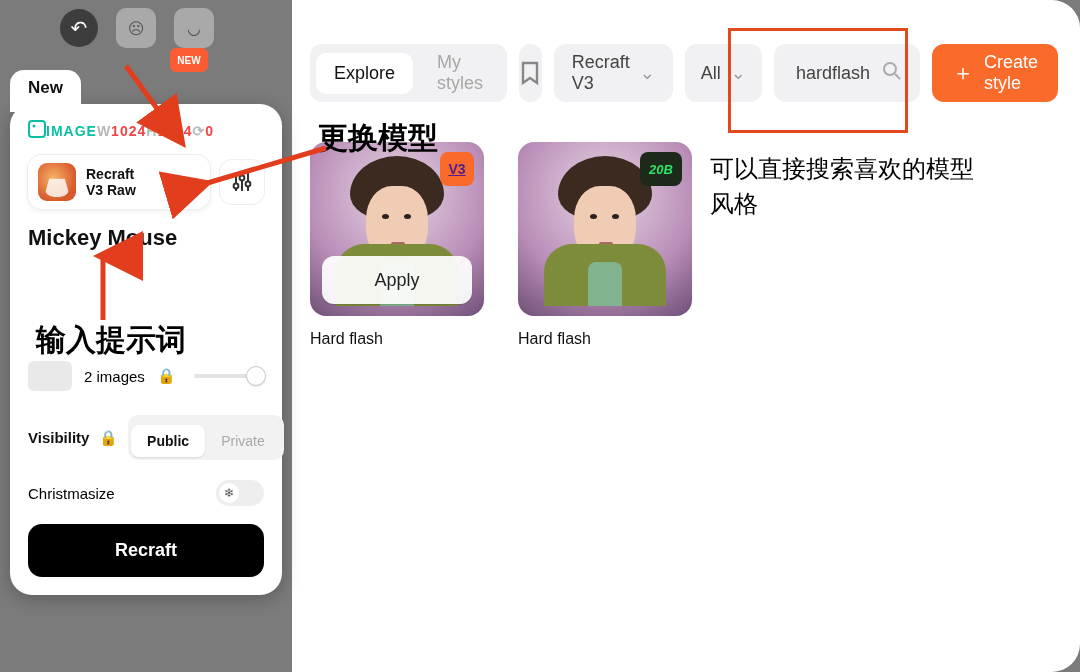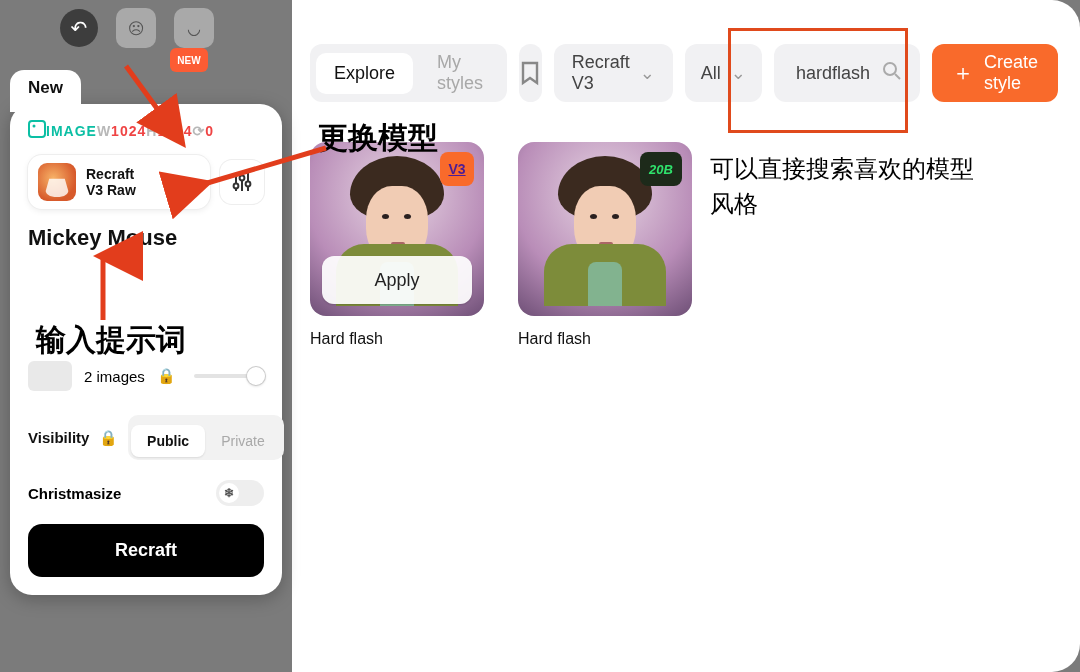--- a/index.html
+++ b/index.html
@@ -199,21 +199,21 @@
     box-shadow:0 0 0 1px #ccc, 0 1px 3px rgba(0,0,0,.2);
   }
 
   .visrow { margin-top:24px; display:flex; align-items:center; gap:10px; font-size:15px;}
   .visrow .k { font-weight:700; color:#111; }
   .toggle {
     margin-left:auto; background:#f2f2f2; border-radius:10px; display:flex; padding:3px;
   }
   .toggle span { padding:8px 16px; border-radius:8px; font-size:14px; color:#a9a9a9; cursor:pointer;margin-top:7px;}
   .toggle span.on { background:#fff; color:#111; font-weight:700; box-shadow:0 1px 2px rgba(0,0,0,.1);}
-  .chrow { margin-top:20px; display:flex; align-items:center; justify-content:space-between; font-weight:700; font-size:15px;}
+  .chrow { margin-top:20px; display:flex; align-items:center; justify-content:space-between; font-weight:400; font-size:15px;}
   .switch {
     width:48px; height:26px; border-radius:20px; background:#eee; position:relative;
   }
   .switch::after{
     content:"❄"; position:absolute; left:3px; top:3px; width:20px; height:20px;
     background:#fff; border-radius:50%; font-size:12px;
     display:flex;align-items:center;justify-content:center; color:#555;
   }
   .recraft-btn {
     margin-top:18px; background:#000; color:#fff; text-align:center;

